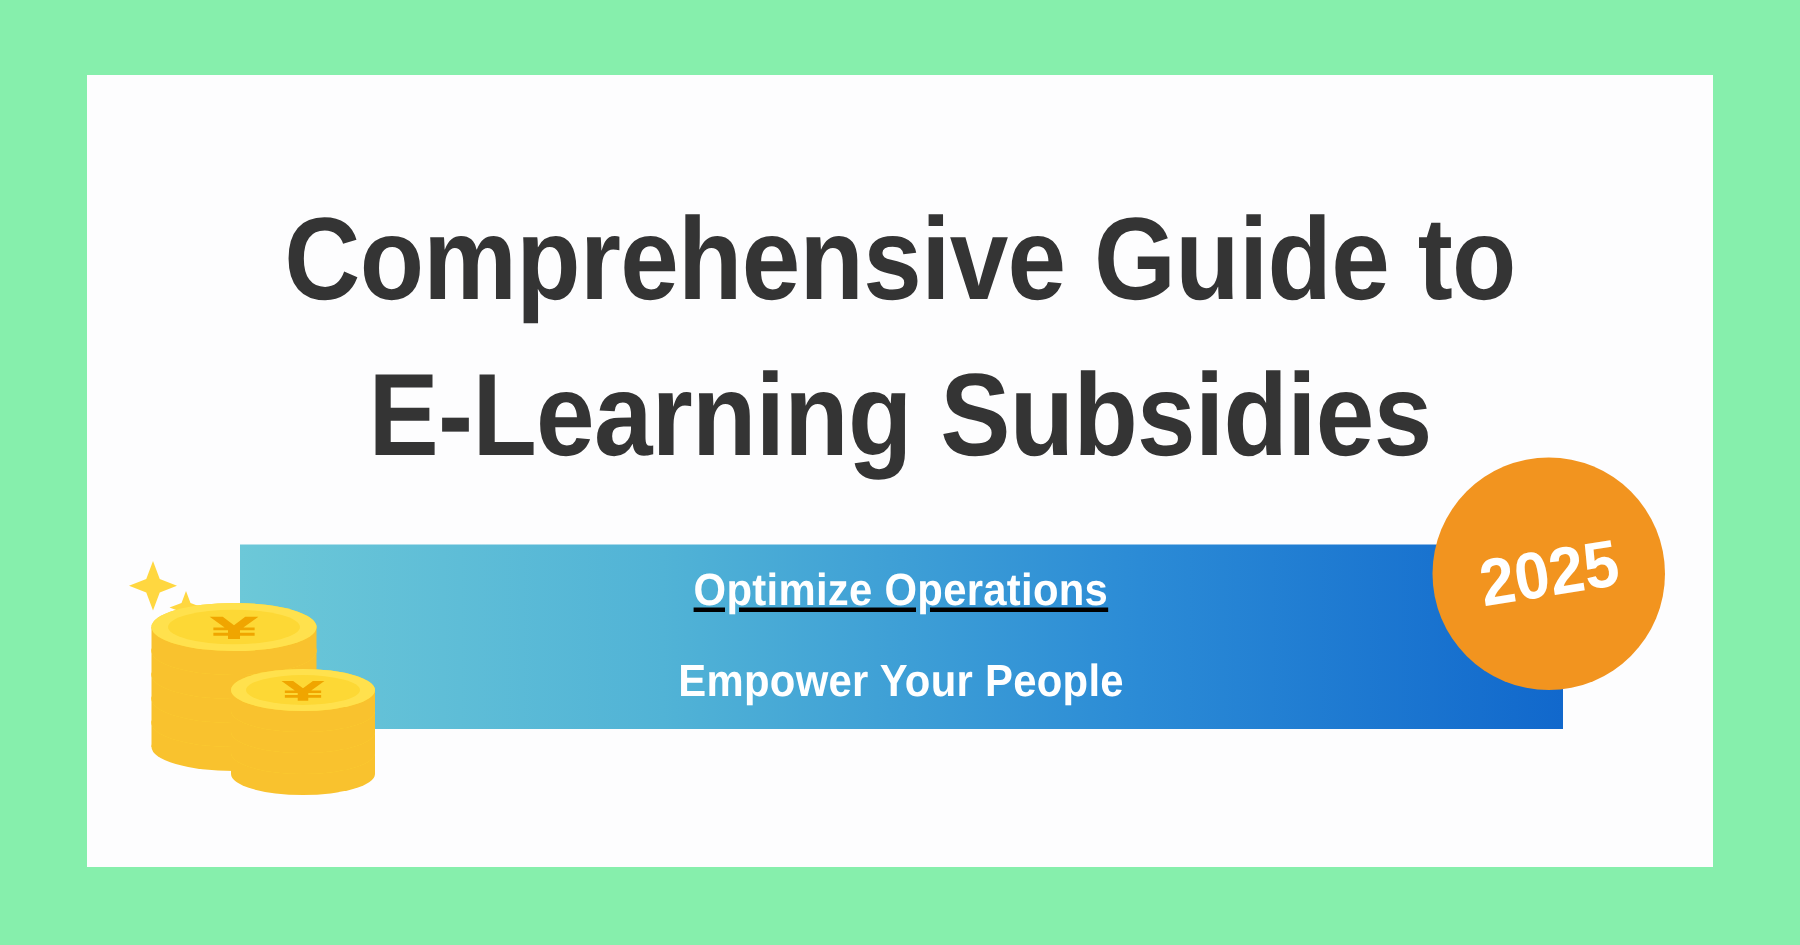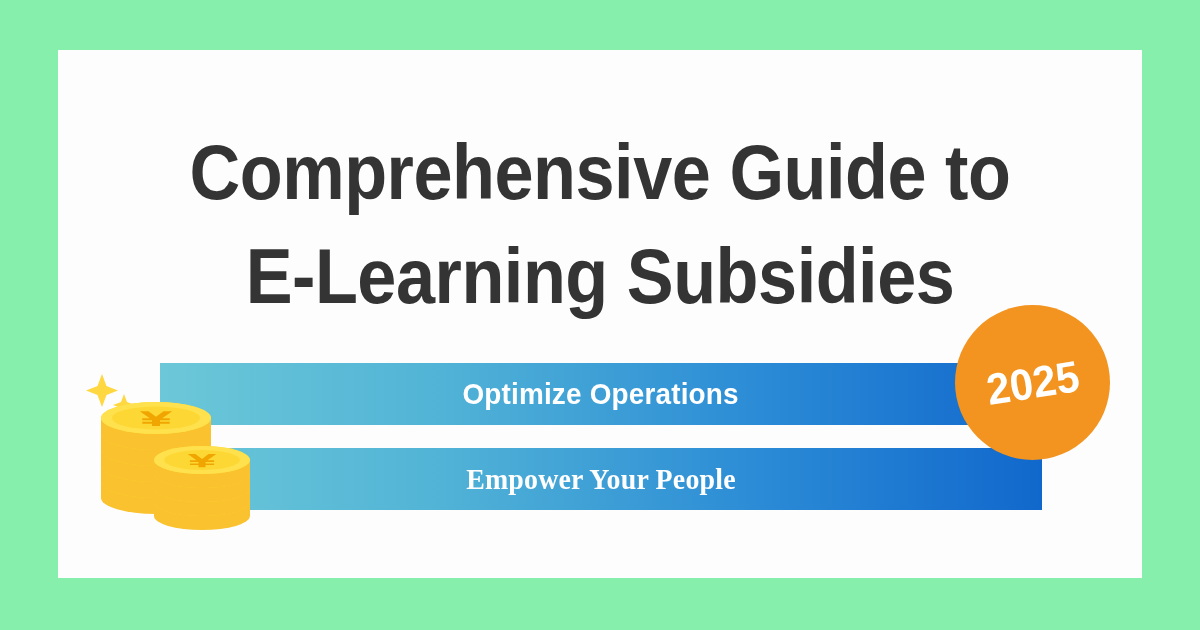--- a/index.html
+++ b/index.html
@@ -43,22 +43,22 @@
 
   
   .bar {
     position:absolute;
     height:62px;
     background:linear-gradient(90deg, #6cc8d8 0%, #51b3d6 32%, #2b8bd6 68%, #1168cc 100%);
     display:flex;
     align-items:center;
     justify-content:center;
   }
-  #bar1 { left:160px; top:363px; width:882px; }
-  #bar2 { left:160px; top:448px; width:882px;font-family:Liberation Serif, serif; }
+  #bar1 { left:160px; top:363px; width:882px;text-decoration:underline; }
+  #bar2 { left:160px; top:424px; width:882px; }
 
   .bar-label {
     color:#ffffff;
     font-weight:700;
     font-size:30px;
     letter-spacing:0.2px;
     transform:scaleX(0.93);
     white-space:nowrap;
     position:relative;
     z-index:2;

